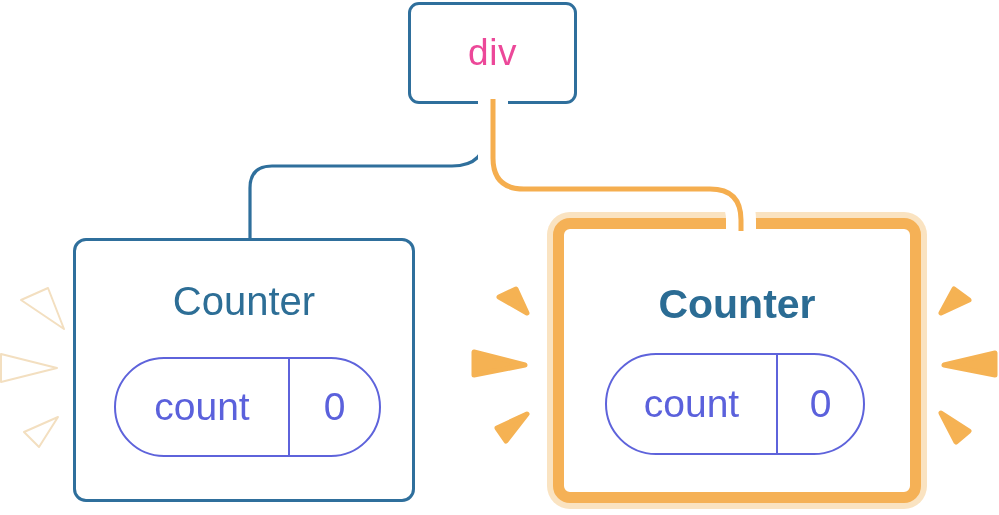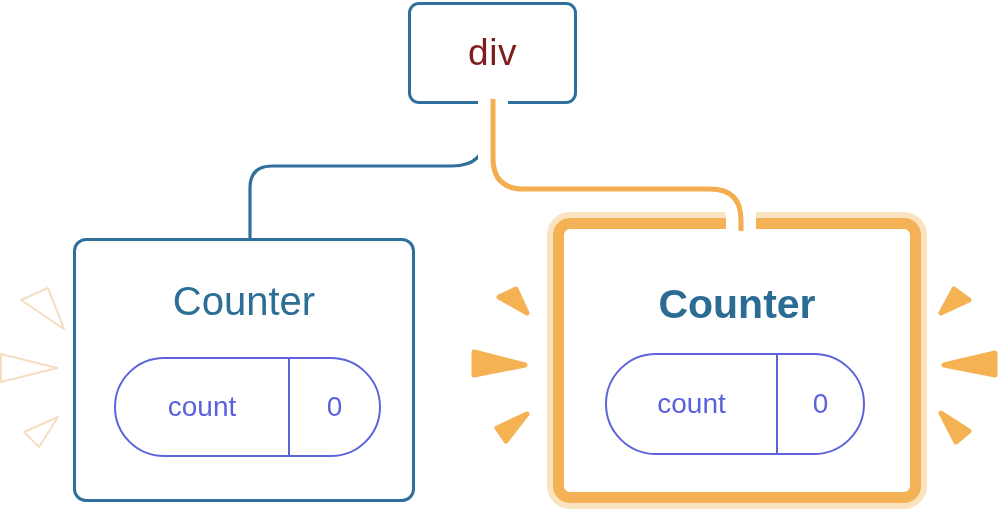--- a/index.html
+++ b/index.html
@@ -22,21 +22,21 @@
     width: 169px; height: 102px;
     box-sizing: border-box;
     background: #ffffff;
     border: 3px solid #2F6F9C;
     border-radius: 11px;
     display: flex; align-items: center; justify-content: center;
     z-index: 2;
   }
   .root-label {
     font-size: 37px;
-    color: #7f1d1d;
+    color: #ec4899;
     font-weight: 400;
     letter-spacing: 0.5px;
   }
 
   
   .counter-left {
     position: absolute;
     left: 73px; top: 238px;
     width: 342px; height: 264px;
     box-sizing: border-box;
@@ -86,21 +86,21 @@
   }
 
   
   .state-pill {
     box-sizing: border-box;
     display: flex;
     border: 2.5px solid #5E63DB;
     border-radius: 52px;
     background: #ffffff;
     color: #5B61DC;
-    font-size: 28px;
+    font-size: 39px;
     overflow: hidden;
   }
   .pill-key {
     flex: 0 0 auto;
     display: flex; align-items: center; justify-content: center;
     border-right: 2.5px solid #5E63DB;
     height: 100%;
   }
   .counter-left  .pill-key { width: 172px; }
   .counter-right .pill-key { width: 169px; }

